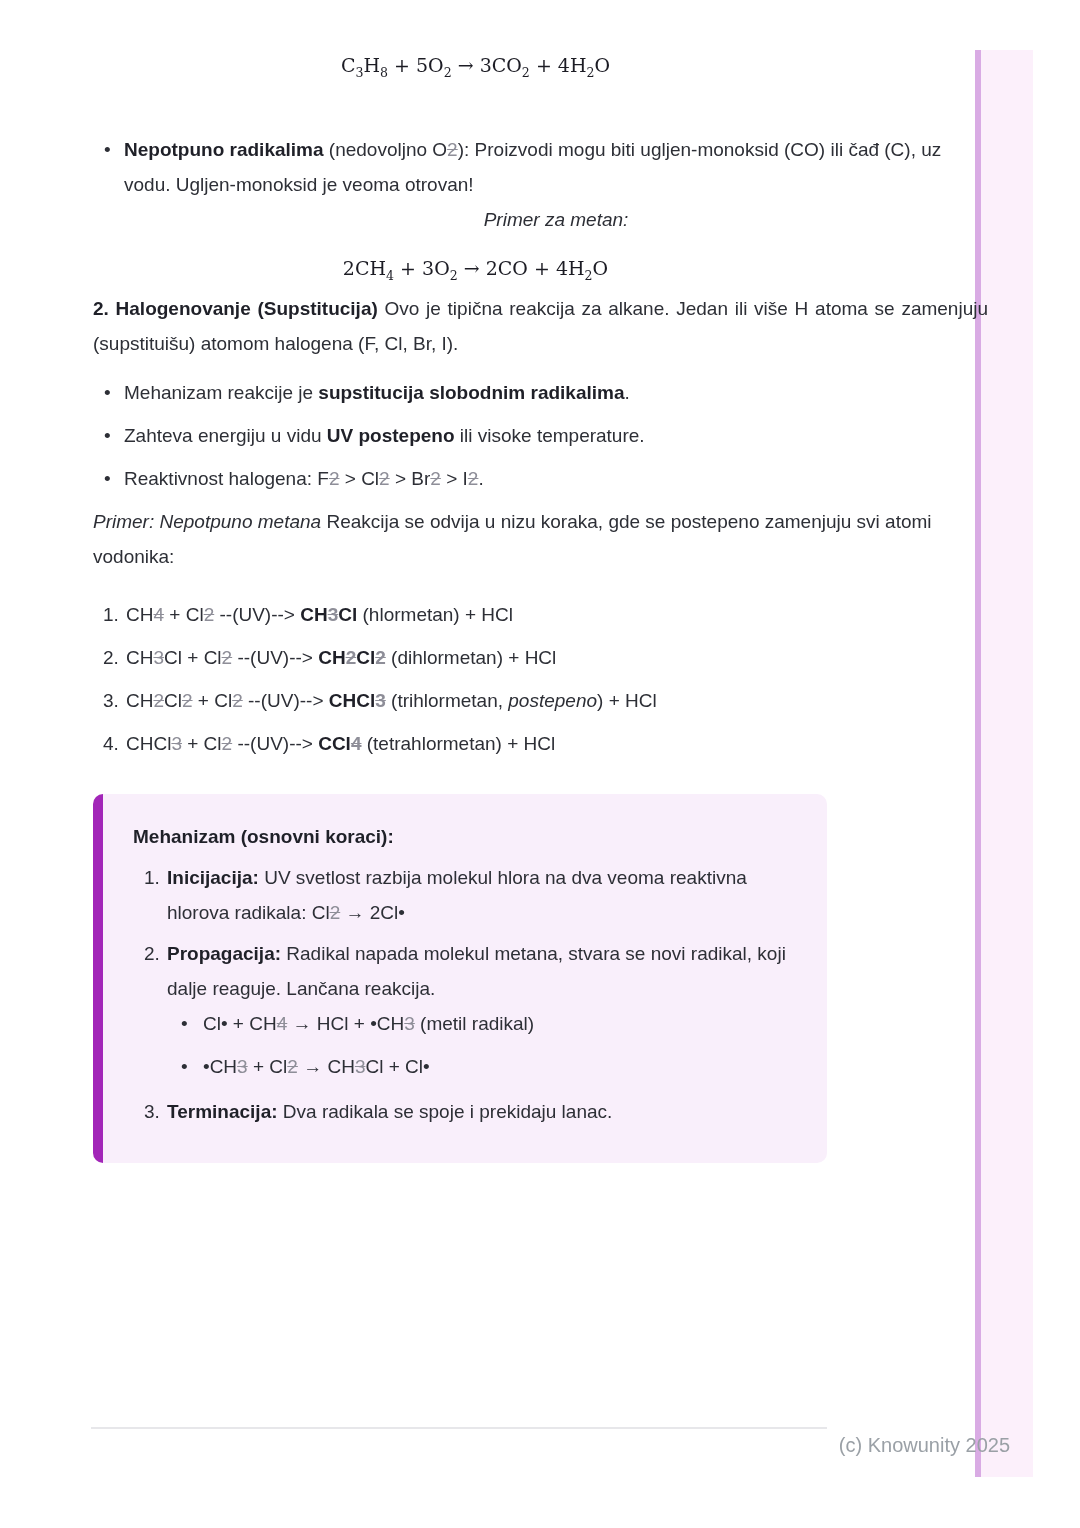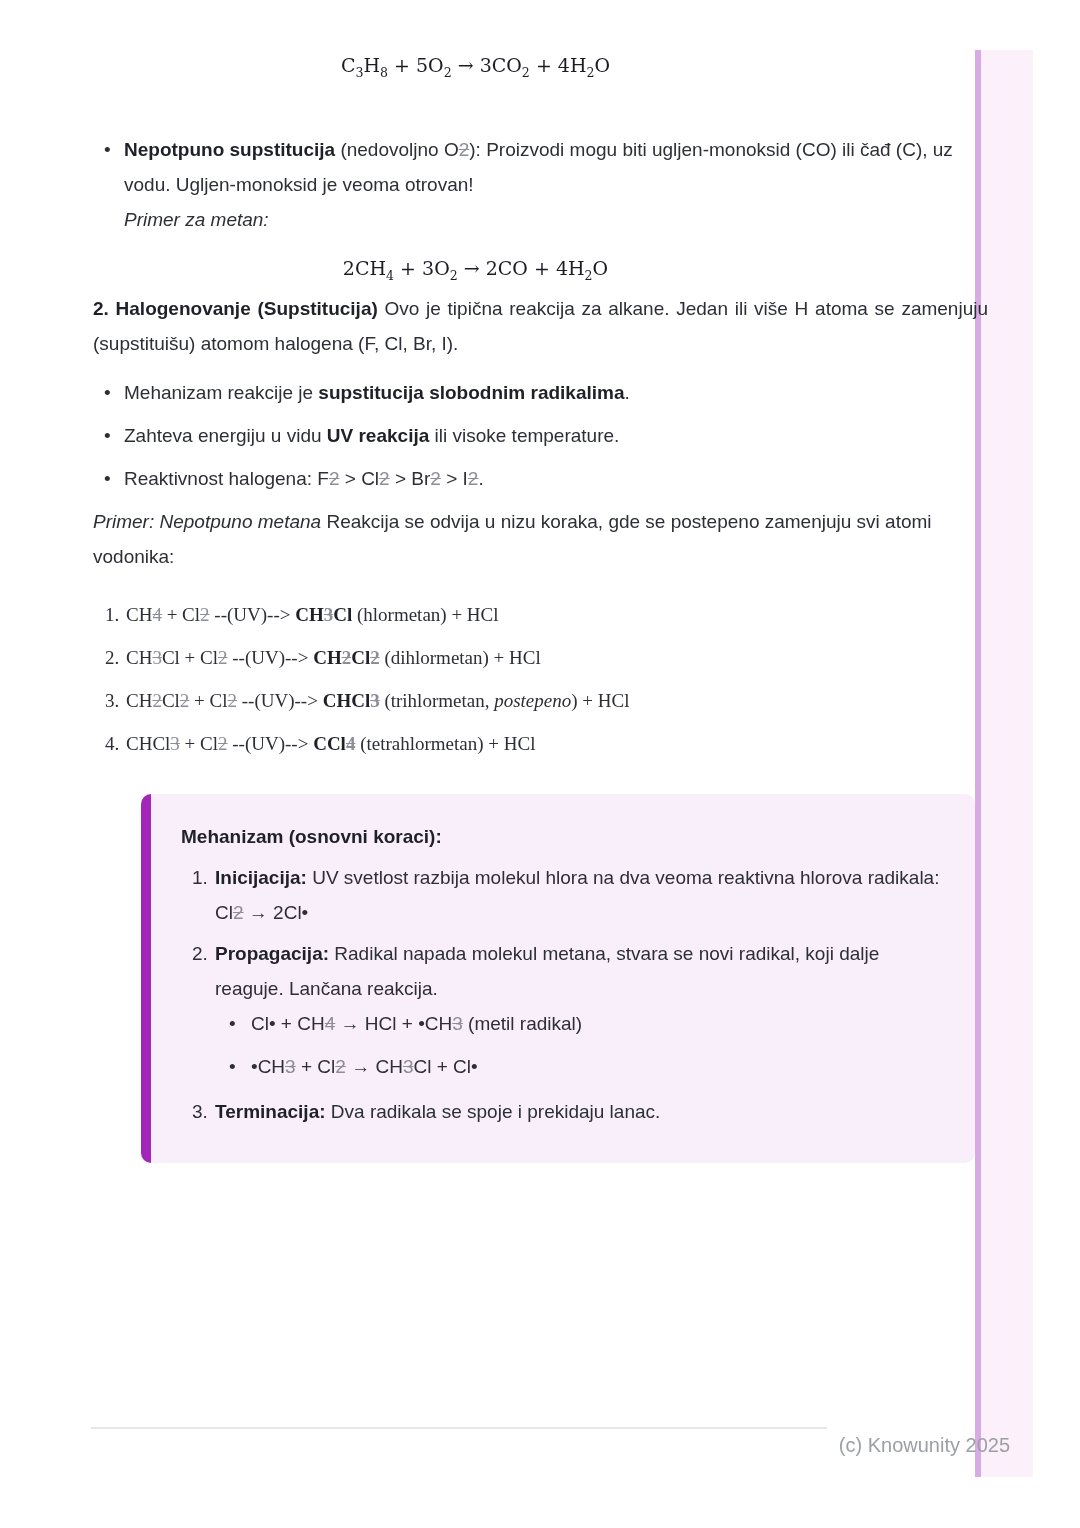--- a/index.html
+++ b/index.html
@@ -19,35 +19,34 @@
   .eq{
     width:765px;text-align:center;color:#1c1c24;
     font-family:"DejaVu Serif","Liberation Serif",serif;font-size:19px;line-height:30px;
   }
   .eq sub{font-size:66%;}
   .eq-propane{margin-top:50px;}
   .eq-methane{margin-top:16px;}
   ul.top-list{list-style:none;margin:44px 0 0 0;padding:0 0 0 31px;}
   ul.top-list>li{position:relative;}
   ul.top-list>li::before{content:"•";position:absolute;left:-20px;top:0;}
-  .note-line{margin:0;}
+  .note-line{margin:0;text-align:center;}
   p.para{margin:0;}
   .intro{margin-top:45px;text-align:justify;}
   ul.h-list{list-style:none;margin:14px 0 0 0;padding:0 0 0 31px;}
   ul.h-list>li{position:relative;margin-bottom:8px;}
   ul.h-list>li::before{content:"•";position:absolute;left:-20px;top:0;}
   .primer{margin-top:21px;}
-  ol.steps{margin:23px 0 0 0;padding:0 0 0 31px;font-family:Liberation Serif, serif;}
+  ol.steps{margin:23px 0 0 0;padding:0 0 0 31px;}
   ol.steps>li{margin-bottom:8px;padding-left:2px;}
   .conclusion{margin-top:22px;}
   .callout{
-    margin-top:33px;width:834px;box-sizing:border-box;
+    margin-top:33px;width:734px;box-sizing:border-box;
     background:#f9effb;border-left:10px solid #a226b8;border-radius:10px;
     padding:25px 30px 34px 30px;
-    margin-left:48px;
   }
   .callout-title{font-weight:bold;color:#1f2028;margin:0;}
   ol.mech{margin:0;padding:0 0 0 32px;}
   ol.mech>li{margin-top:6px;padding-left:2px;}
   ul.mech-sub{list-style:none;margin:0 0 10px 0;padding:0 0 0 14px;}
   ul.mech-sub>li{position:relative;padding-left:22px;margin-top:8px;}
   ul.mech-sub>li:first-child{margin-top:0;}
   ul.mech-sub>li::before{content:"•";position:absolute;left:0;top:0;}
   b{color:#1f2028;}
   .st{color:#8e8e98;text-decoration:line-through;}
@@ -64,32 +63,32 @@
 <body>
 
 <div class="edge-strip"></div>
 
 <div class="content">
 
   <div class="eq eq-propane">C<sub>3</sub>H<sub>8</sub> + 5O<sub>2</sub> → 3CO<sub>2</sub> + 4H<sub>2</sub>O</div>
 
   <ul class="top-list">
     <li>
-      <p class="para"><b>Nepotpuno supstitucija</b> (nedovoljno O<span class="st">2</span>): Proizvodi mogu biti ugljen-monoksid (CO) ili čađ (C), uz vodu. Ugljen-monoksid je veoma otrovan!</p>
+      <p class="para"><b>Nepotpuno radikalima</b> (nedovoljno O<span class="st">2</span>): Proizvodi mogu biti ugljen-monoksid (CO) ili čađ (C), uz vodu. Ugljen-monoksid je veoma otrovan!</p>
       <p class="para note-line"><i>Primer za metan:</i></p>
     </li>
   </ul>
 
   <div class="eq eq-methane">2CH<sub>4</sub> + 3O<sub>2</sub> → 2CO + 4H<sub>2</sub>O</div>
 
   <p class="para intro"><b>2. Halogenovanje (Supstitucija)</b> Ovo je tipična reakcija za alkane. Jedan ili više H atoma se zamenjuju (supstituišu) atomom halogena (F, Cl, Br, I).</p>
 
   <ul class="h-list">
     <li>Mehanizam reakcije je <b>supstitucija slobodnim radikalima</b>.</li>
-    <li>Zahteva energiju u vidu <b>UV reakcija</b> ili visoke temperature.</li>
+    <li>Zahteva energiju u vidu <b>UV postepeno</b> ili visoke temperature.</li>
     <li>Reaktivnost halogena: F<span class="st">2</span> &gt; Cl<span class="st">2</span> &gt; Br<span class="st">2</span> &gt; I<span class="st">2</span>.</li>
   </ul>
 
   <p class="para primer"><i>Primer: Nepotpuno metana</i> Reakcija se odvija u nizu koraka, gde se postepeno zamenjuju svi atomi vodonika:</p>
 
   <ol class="steps">
     <li>CH<span class="st">4</span> + Cl<span class="st">2</span> --(UV)--&gt; <b>CH<span class="st">3</span>Cl</b> (hlormetan) + HCl</li>
     <li>CH<span class="st">3</span>Cl + Cl<span class="st">2</span> --(UV)--&gt; <b>CH<span class="st">2</span>Cl<span class="st">2</span></b> (dihlormetan) + HCl</li>
     <li>CH<span class="st">2</span>Cl<span class="st">2</span> + Cl<span class="st">2</span> --(UV)--&gt; <b>CHCl<span class="st">3</span></b> (trihlormetan, <i>postepeno</i>) + HCl</li>
     <li>CHCl<span class="st">3</span> + Cl<span class="st">2</span> --(UV)--&gt; <b>CCl<span class="st">4</span></b> (tetrahlormetan) + HCl</li>

